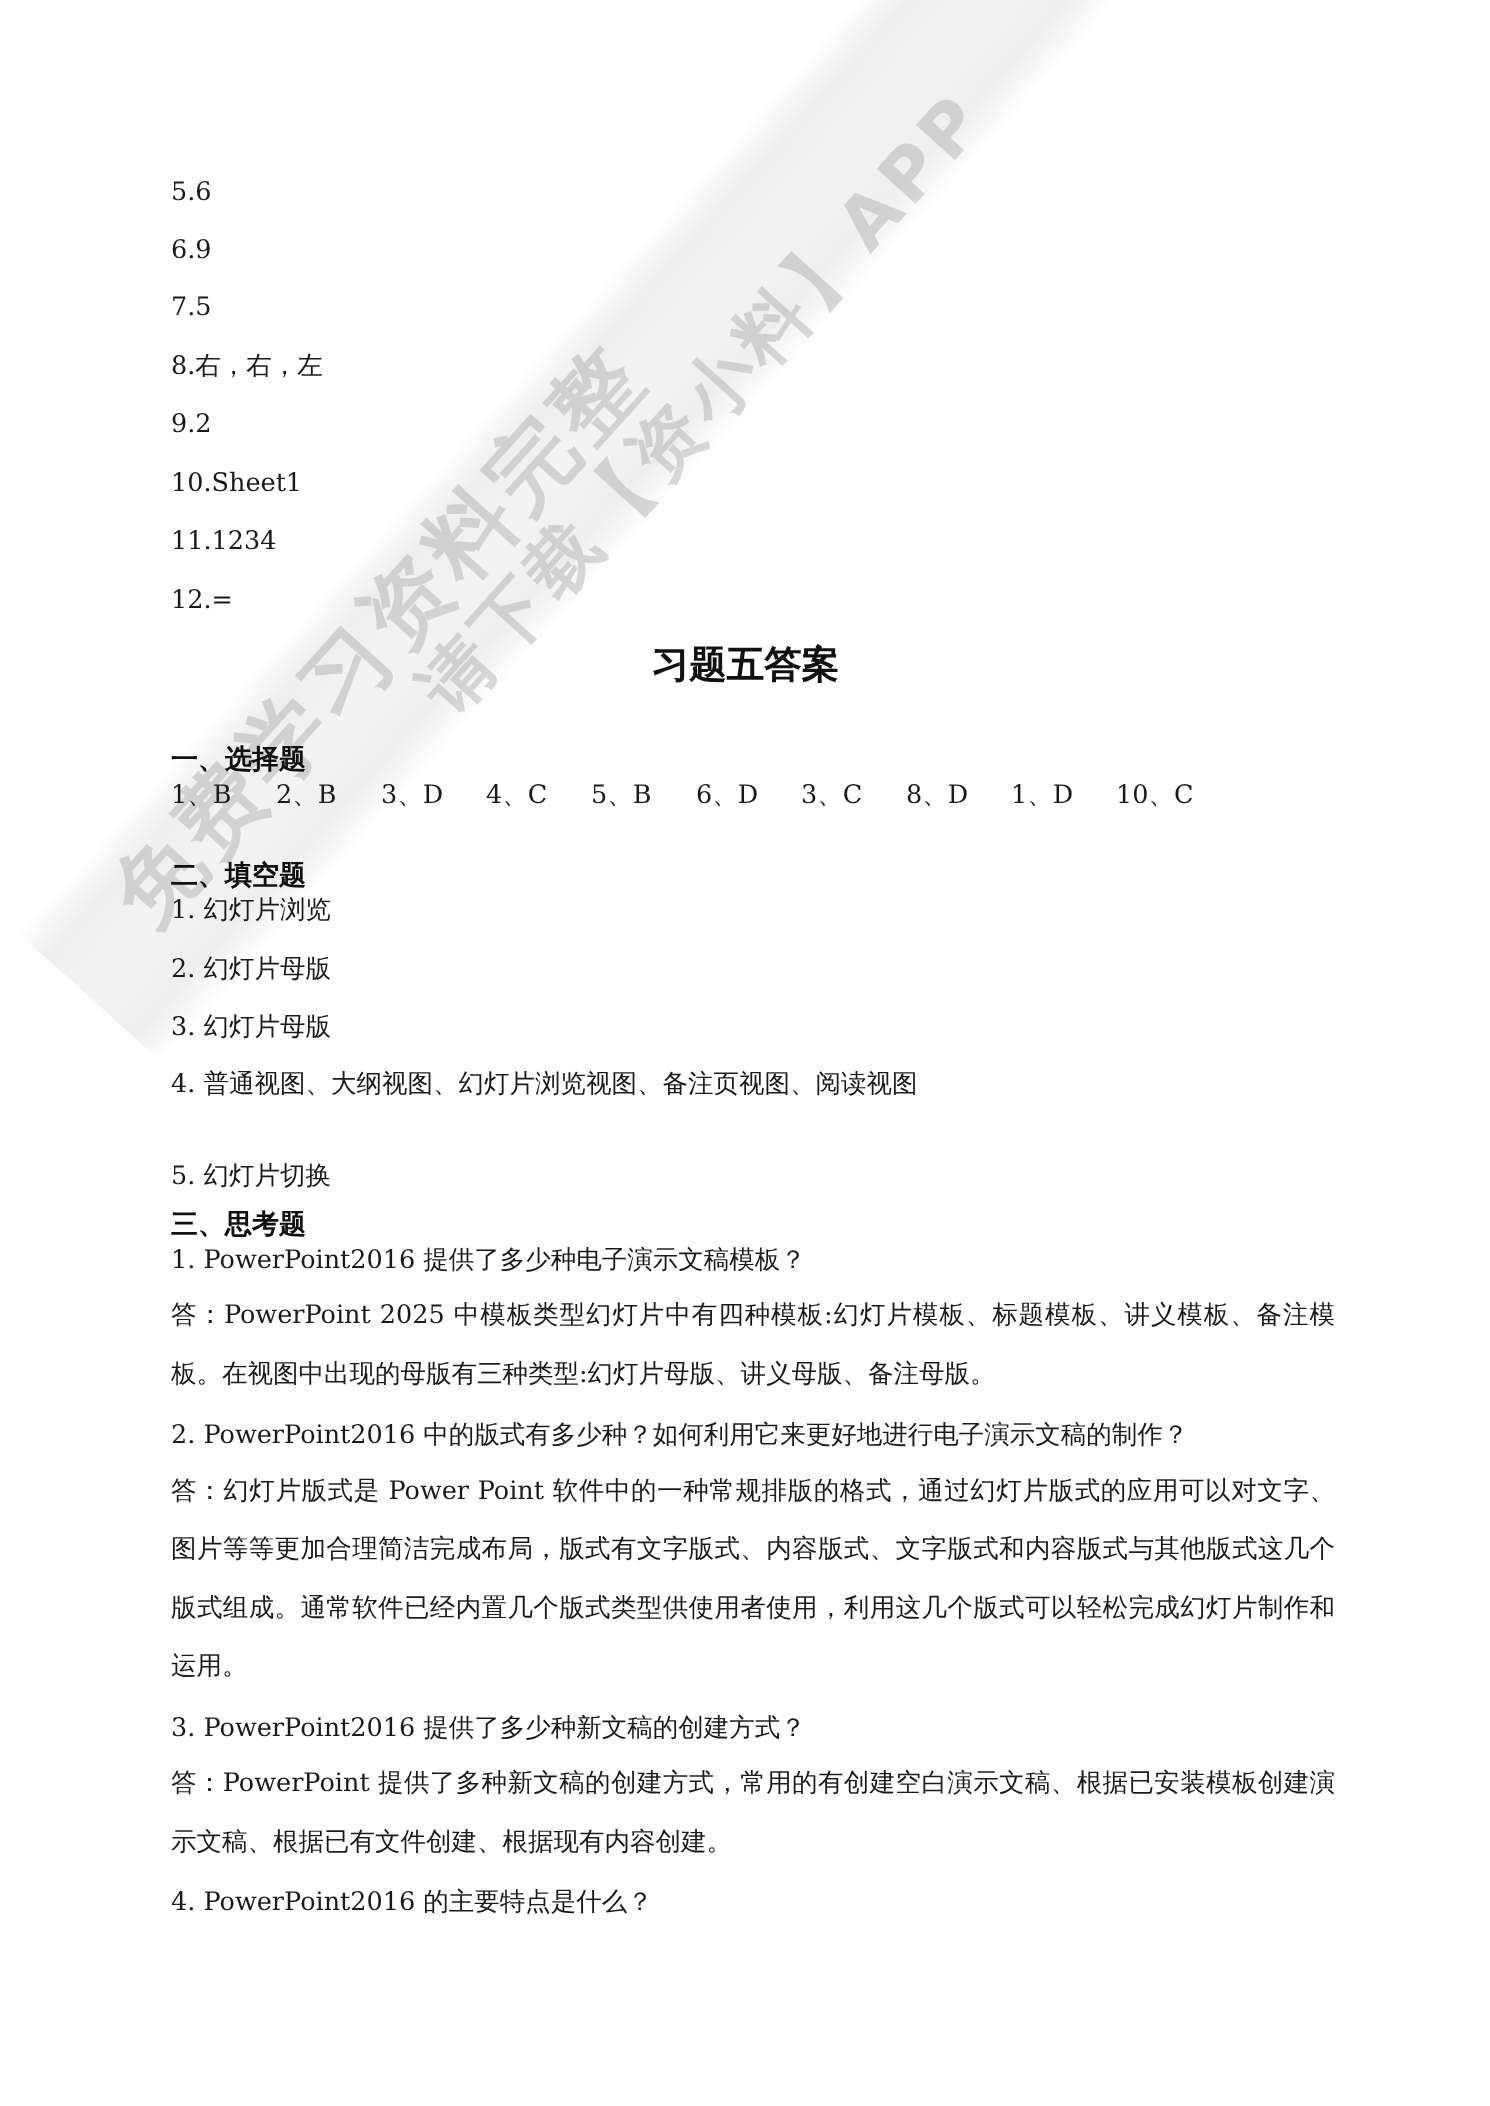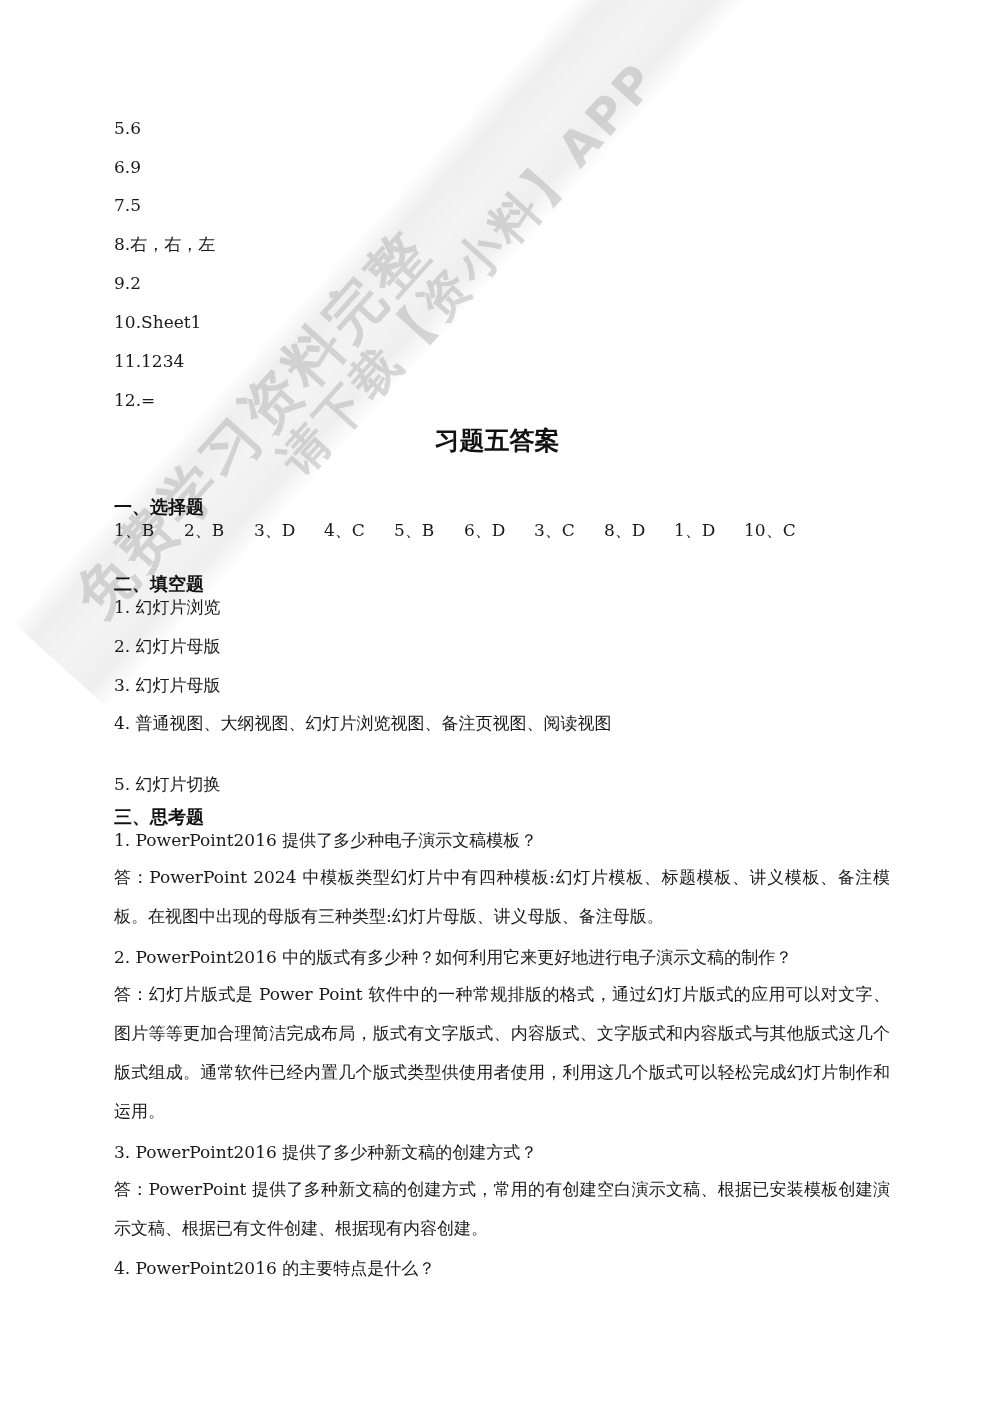--- a/index.html
+++ b/index.html
@@ -59,21 +59,21 @@
       left: 0;
       font-size: 17px;
       white-space: nowrap;
       line-height: 22px;
     }
     .title {
       position: absolute;
       left: 0;
       width: 766px;
       text-align: center;
-      font-family: Liberation Mono, monospace;
+      font-family: Liberation Sans, sans-serif;
       font-weight: bold;
       font-size: 25px;
       line-height: 32px;
       color: #111;
     }
     .section {
       position: absolute;
       left: 0;
       font-family: "DejaVu Sans", "Liberation Sans", sans-serif;
       font-weight: bold;
@@ -141,21 +141,21 @@
     <div class="section" style="top:557px">二、填空题</div>
     <div class="line" style="top:596px">1. 幻灯片浏览</div>
     <div class="line" style="top:635px">2. 幻灯片母版</div>
     <div class="line" style="top:674px">3. 幻灯片母版</div>
     <div class="line" style="top:712px">4. 普通视图、大纲视图、幻灯片浏览视图、备注页视图、阅读视图</div>
     <div class="line" style="top:773px">5. 幻灯片切换</div>
 
     <div class="section" style="top:790px">三、思考题</div>
 
     <div class="line" style="top:829px">1. PowerPoint2016 提供了多少种电子演示文稿模板？</div>
-    <div class="para" style="top:858px">答：PowerPoint 2024 中模板类型幻灯片中有四种模板:幻灯片模板、标题模板、讲义模板、备注模板。在视图中出现的母版有三种类型:幻灯片母版、讲义母版、备注母版。</div>
+    <div class="para" style="top:858px">答：PowerPoint 2025 中模板类型幻灯片中有四种模板:幻灯片模板、标题模板、讲义模板、备注模板。在视图中出现的母版有三种类型:幻灯片母版、讲义母版、备注母版。</div>
 
     <div class="line" style="top:946px">2.  PowerPoint2016 中的版式有多少种？如何利用它来更好地进行电子演示文稿的制作？</div>
     <div class="para" style="top:975px">答：幻灯片版式是 Power  Point 软件中的一种常规排版的格式，通过幻灯片版式的应用可以对文字、图片等等更加合理简洁完成布局，版式有文字版式、内容版式、文字版式和内容版式与其他版式这几个版式组成。通常软件已经内置几个版式类型供使用者使用，利用这几个版式可以轻松完成幻灯片制作和运用。</div>
 
     <div class="line" style="top:1141px">3. PowerPoint2016 提供了多少种新文稿的创建方式？</div>
     <div class="para" style="top:1170px">答：PowerPoint 提供了多种新文稿的创建方式，常用的有创建空白演示文稿、根据已安装模板创建演示文稿、根据已有文件创建、根据现有内容创建。</div>
 
     <div class="line" style="top:1257px">4. PowerPoint2016 的主要特点是什么？</div>
   </div>
 </div>

